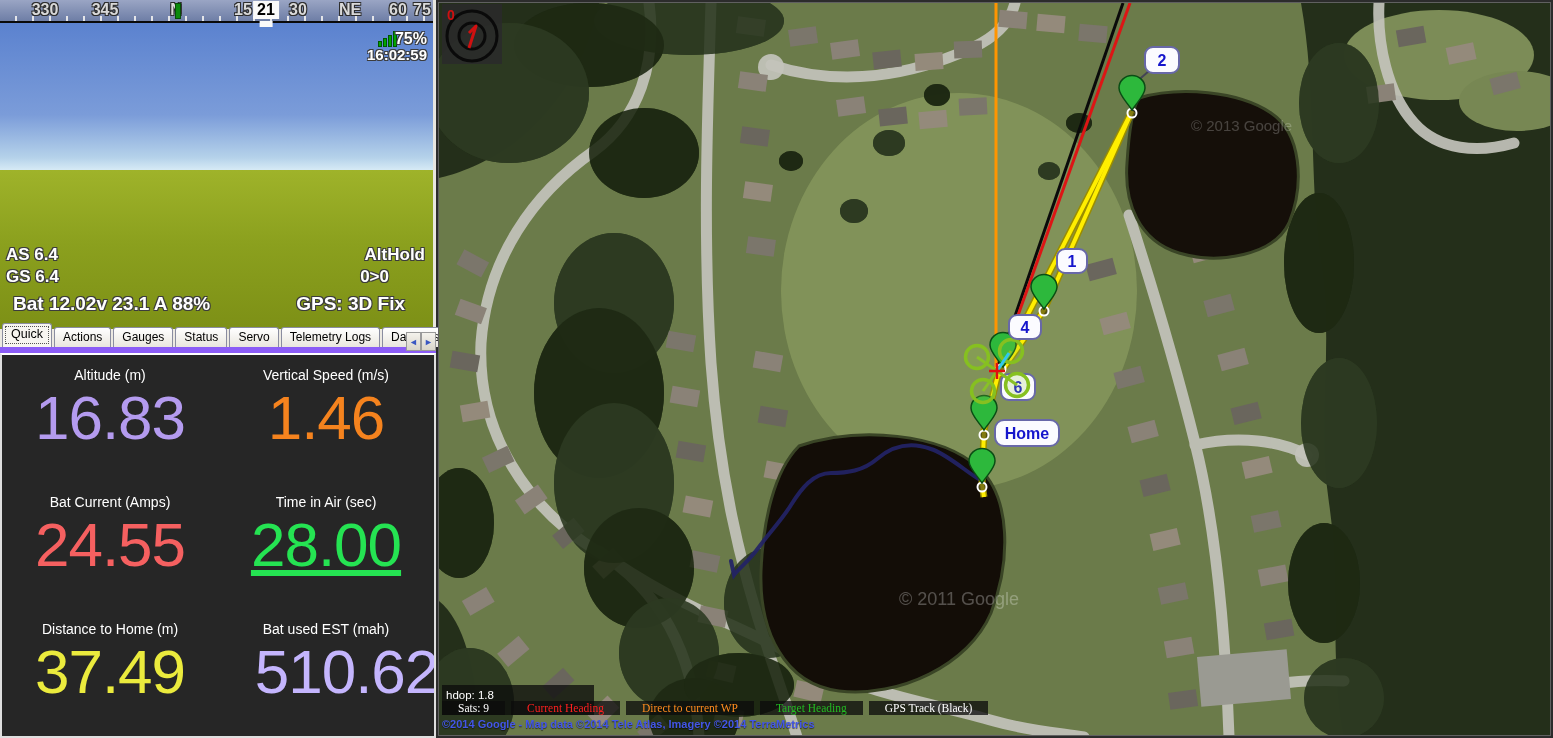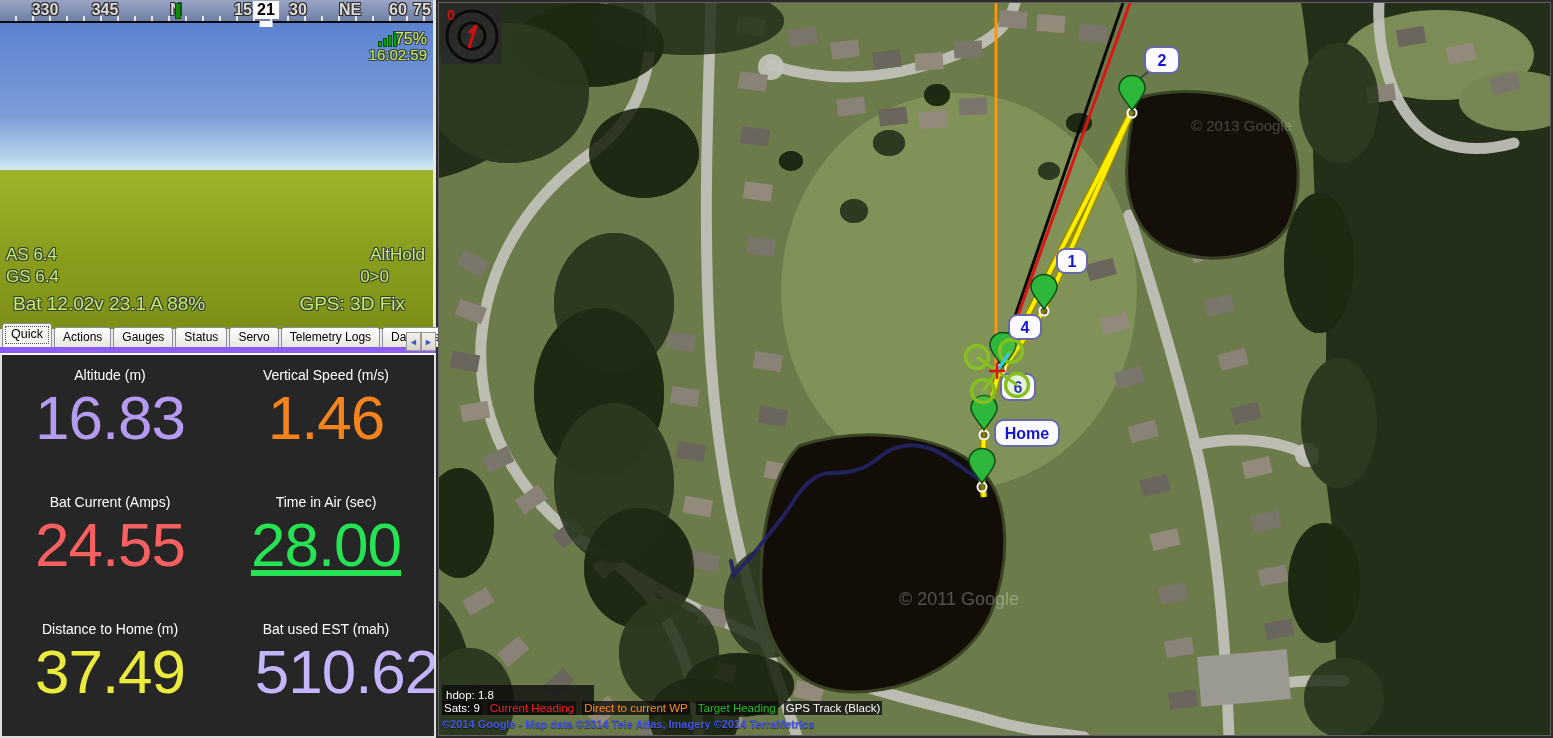--- a/index.html
+++ b/index.html
@@ -18,21 +18,21 @@
     background:linear-gradient(#9aa5c4,#6e7ea6); border-bottom:2px solid #0a0a0a; }
   #ribbon:after { content:""; position:absolute; left:0; bottom:0; width:100%; height:5px;
     background:repeating-linear-gradient(90deg, transparent 0 15px, rgba(240,240,240,.9) 15px 17px); }
   .cmp { position:absolute; top:1px; transform:translateX(-50%); font-size:16px; font-weight:bold;
     color:#d9d9d9; text-shadow:1px 1px 0 #2d2d2d,-1px -1px 0 #2d2d2d,1px -1px 0 #2d2d2d,-1px 1px 0 #2d2d2d; z-index:2;}
   .cmp.cur { background:#fafafa; color:#000; text-shadow:none; padding:0 4px; z-index:3; }
   .cmp.cur:after { content:""; position:absolute; left:50%; transform:translateX(-50%); top:20px;
     width:13px; height:6px; background:#fafafa; }
   #hdg-bug { position:absolute; left:175px; top:3px; width:6px; height:16px; background:#0b8a0b; border:1px solid #064d06; z-index:4; }
 
-  .ol { position:absolute; color:#bef264; font-weight:normal;
+  .ol { position:absolute; color:#ffffff; font-weight:bold;
     text-shadow:1px 1px 0 #3c3c3c,-1px -1px 0 #3c3c3c,1px -1px 0 #3c3c3c,-1px 1px 0 #3c3c3c; }
   #sig { position:absolute; right:36px; top:31px; display:flex; align-items:flex-end; gap:1px; }
   #sig i { display:block; width:4px; background:#00a600; border:1px solid #005500; }
 
   
   #tabs { position:absolute; left:0; top:329px; width:436px; height:24px; background:#ece9e2;
     border-bottom:6px solid #8b5cf6; display:flex; align-items:flex-end; padding-left:2px; }
   .tab { height:20px; line-height:18px; padding:0 8px; font-size:12px; color:#000;
     background:linear-gradient(#ffffff,#e9e6de); border:1px solid #8a8da0; border-bottom:none;
     border-radius:3px 3px 0 0; margin-right:2px; white-space:nowrap; cursor:default; }
@@ -47,21 +47,21 @@
     display:grid; grid-template-columns:1fr 1fr; grid-template-rows:1fr 1fr 1fr; }
   .qcell { display:flex; flex-direction:column; align-items:center; overflow:hidden; }
   .qlabel { color:#ffffff; font-size:14px; margin-top:12px; }
   .qvalue { font-size:62px; line-height:1.04; margin-top:3px; letter-spacing:-1px; }
 
   
   #map { position:absolute; left:438px; top:2px; width:1113px; height:734px; overflow:hidden;
     border:1px solid #606060; background:#6b7b4a; }
   #map svg { position:absolute; left:0; top:0; }
   .chipbar { position:absolute; left:3px; display:flex; gap:6px; z-index:20; }
-  .chip { background:rgba(12,12,12,.76); color:#fff; font-size:11.5px; padding:1px 2px; white-space:nowrap; }
+  .chip { background:rgba(12,12,12,.76); color:#fff; font-size:11.5px; padding:1px 16px; white-space:nowrap;font-family:Liberation Serif, serif; }
   #hdop { position:absolute; left:3px; top:682px; width:152px; background:rgba(12,12,12,.76);
     color:#fff; font-size:11.5px; padding:4px 4px; height:30px; z-index:20; }
   #copyright { position:absolute; left:3px; top:715px; color:#4356e8; font-size:11px; font-weight:bold;
     text-shadow:0 1px 1px rgba(0,0,0,.55); z-index:20; }
 </style>
 </head>
 <body>
 
 <div id="app">
 

